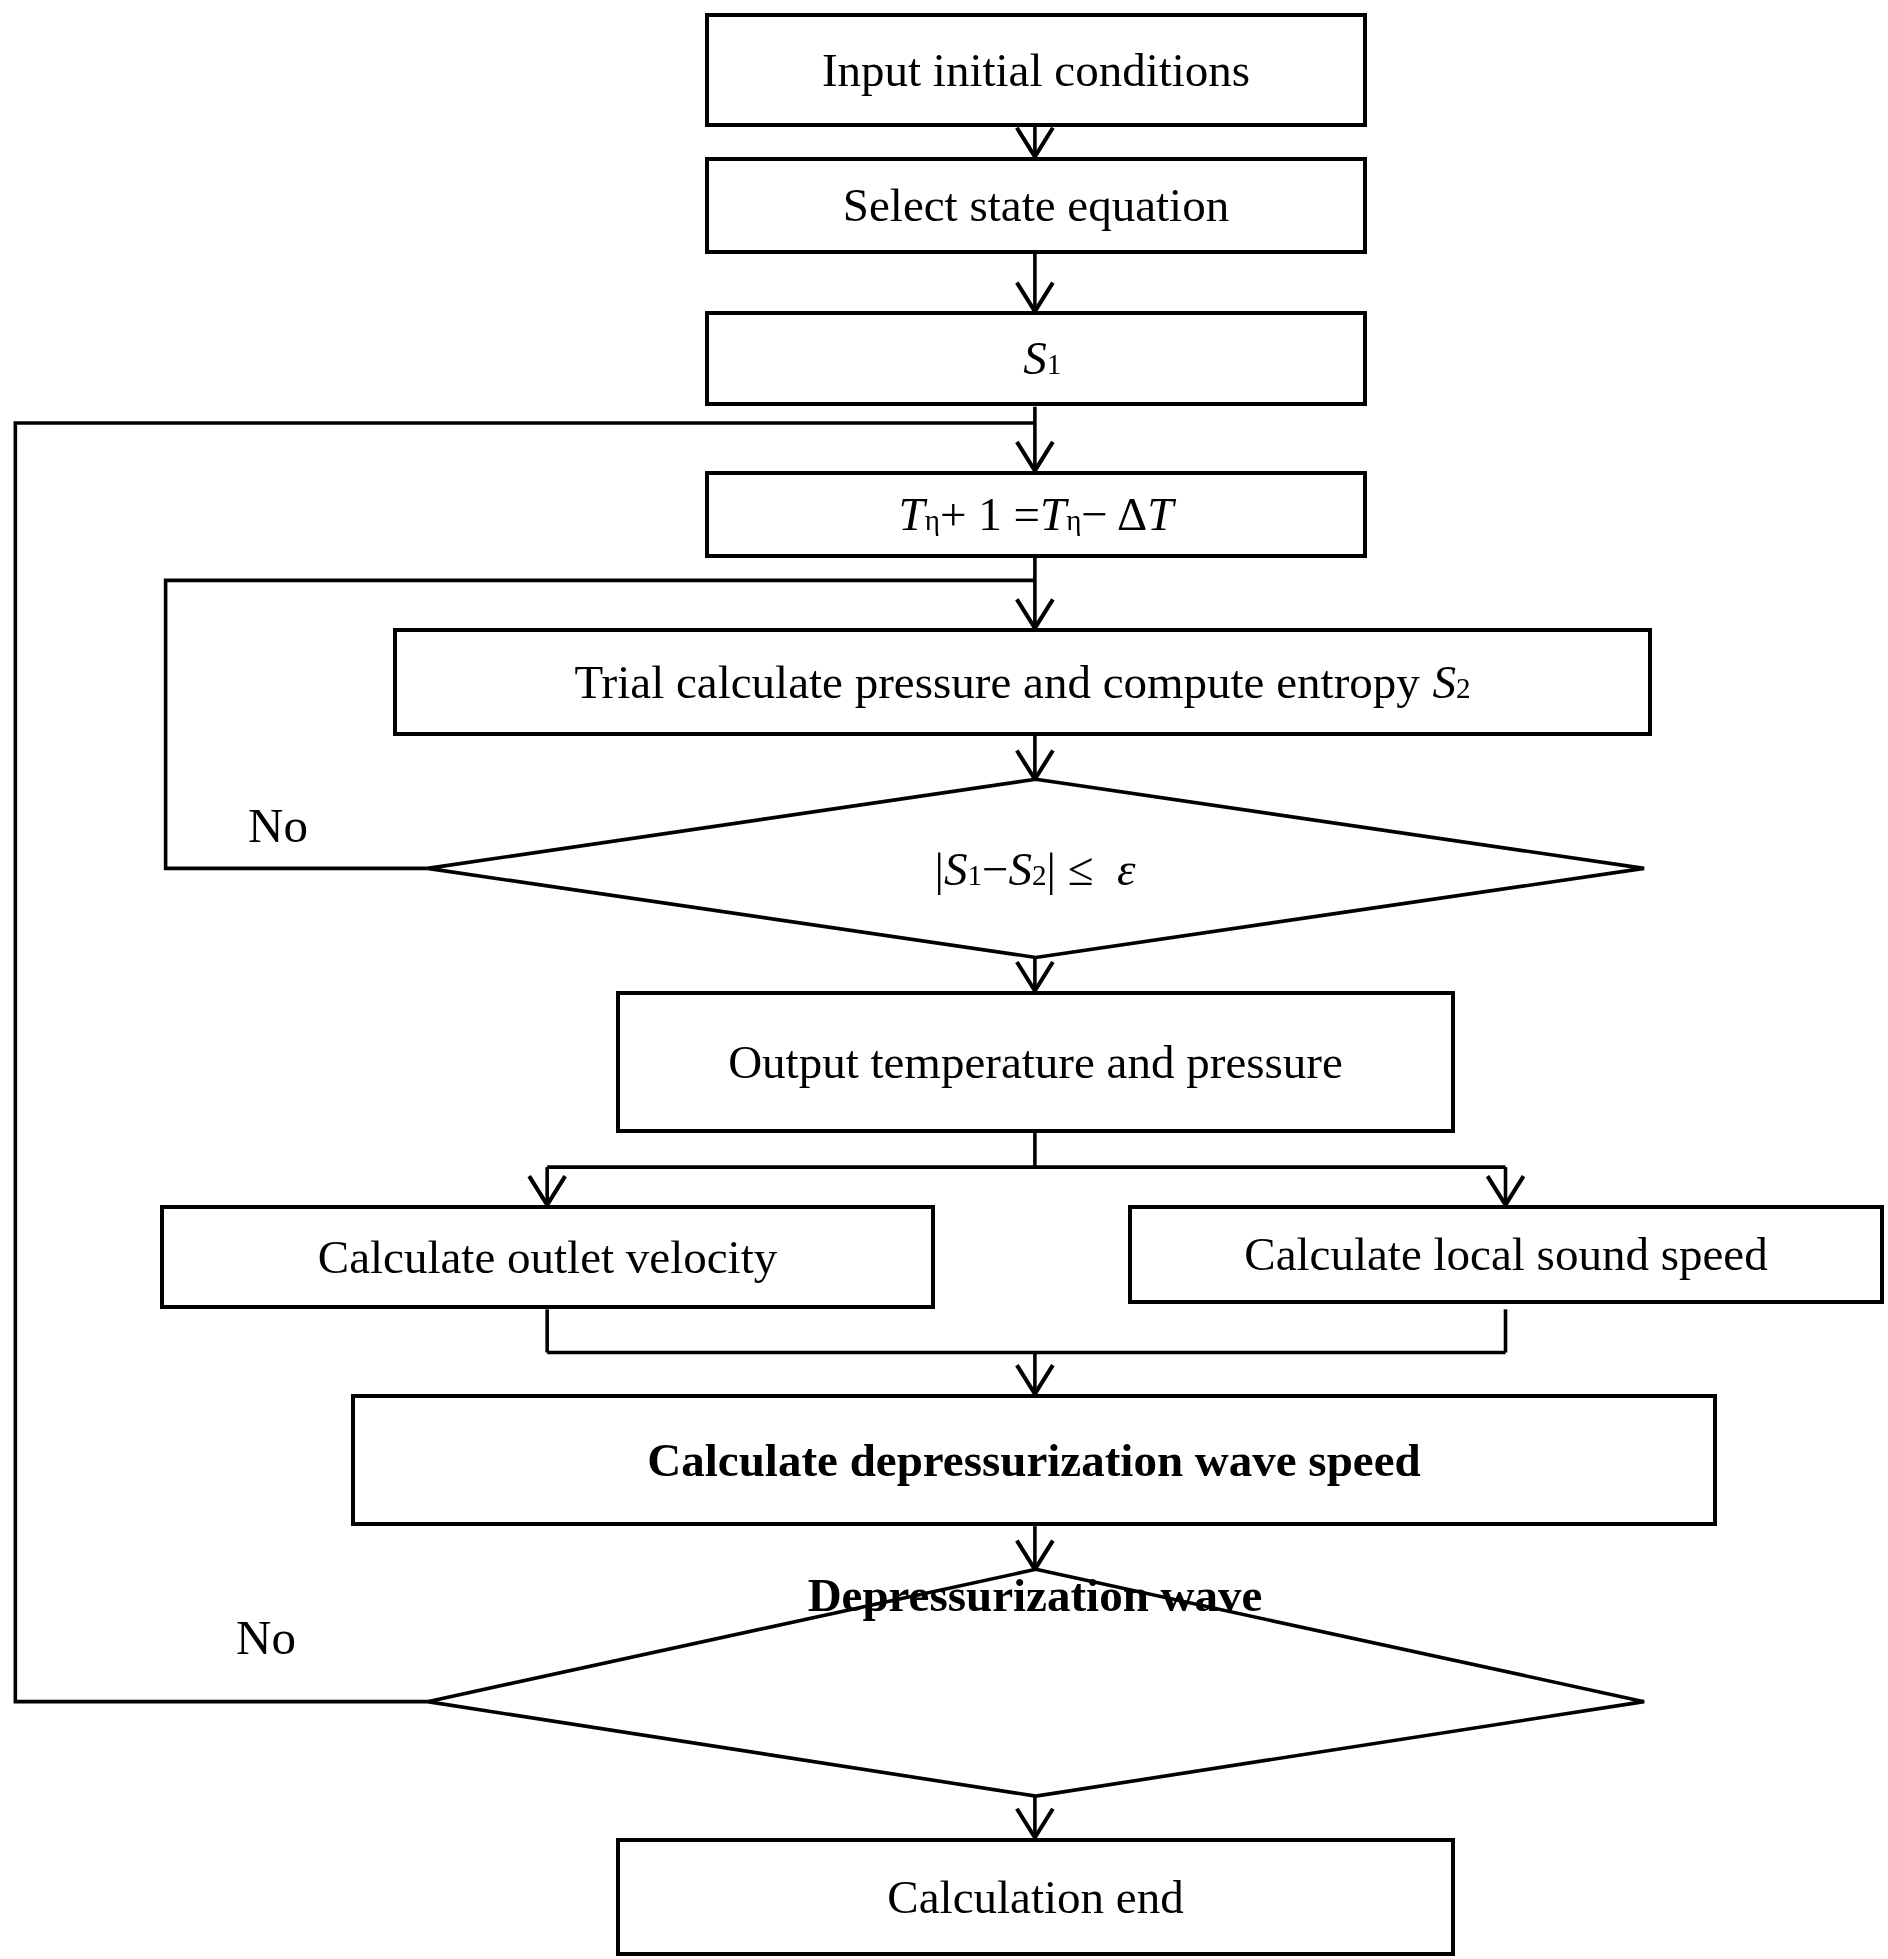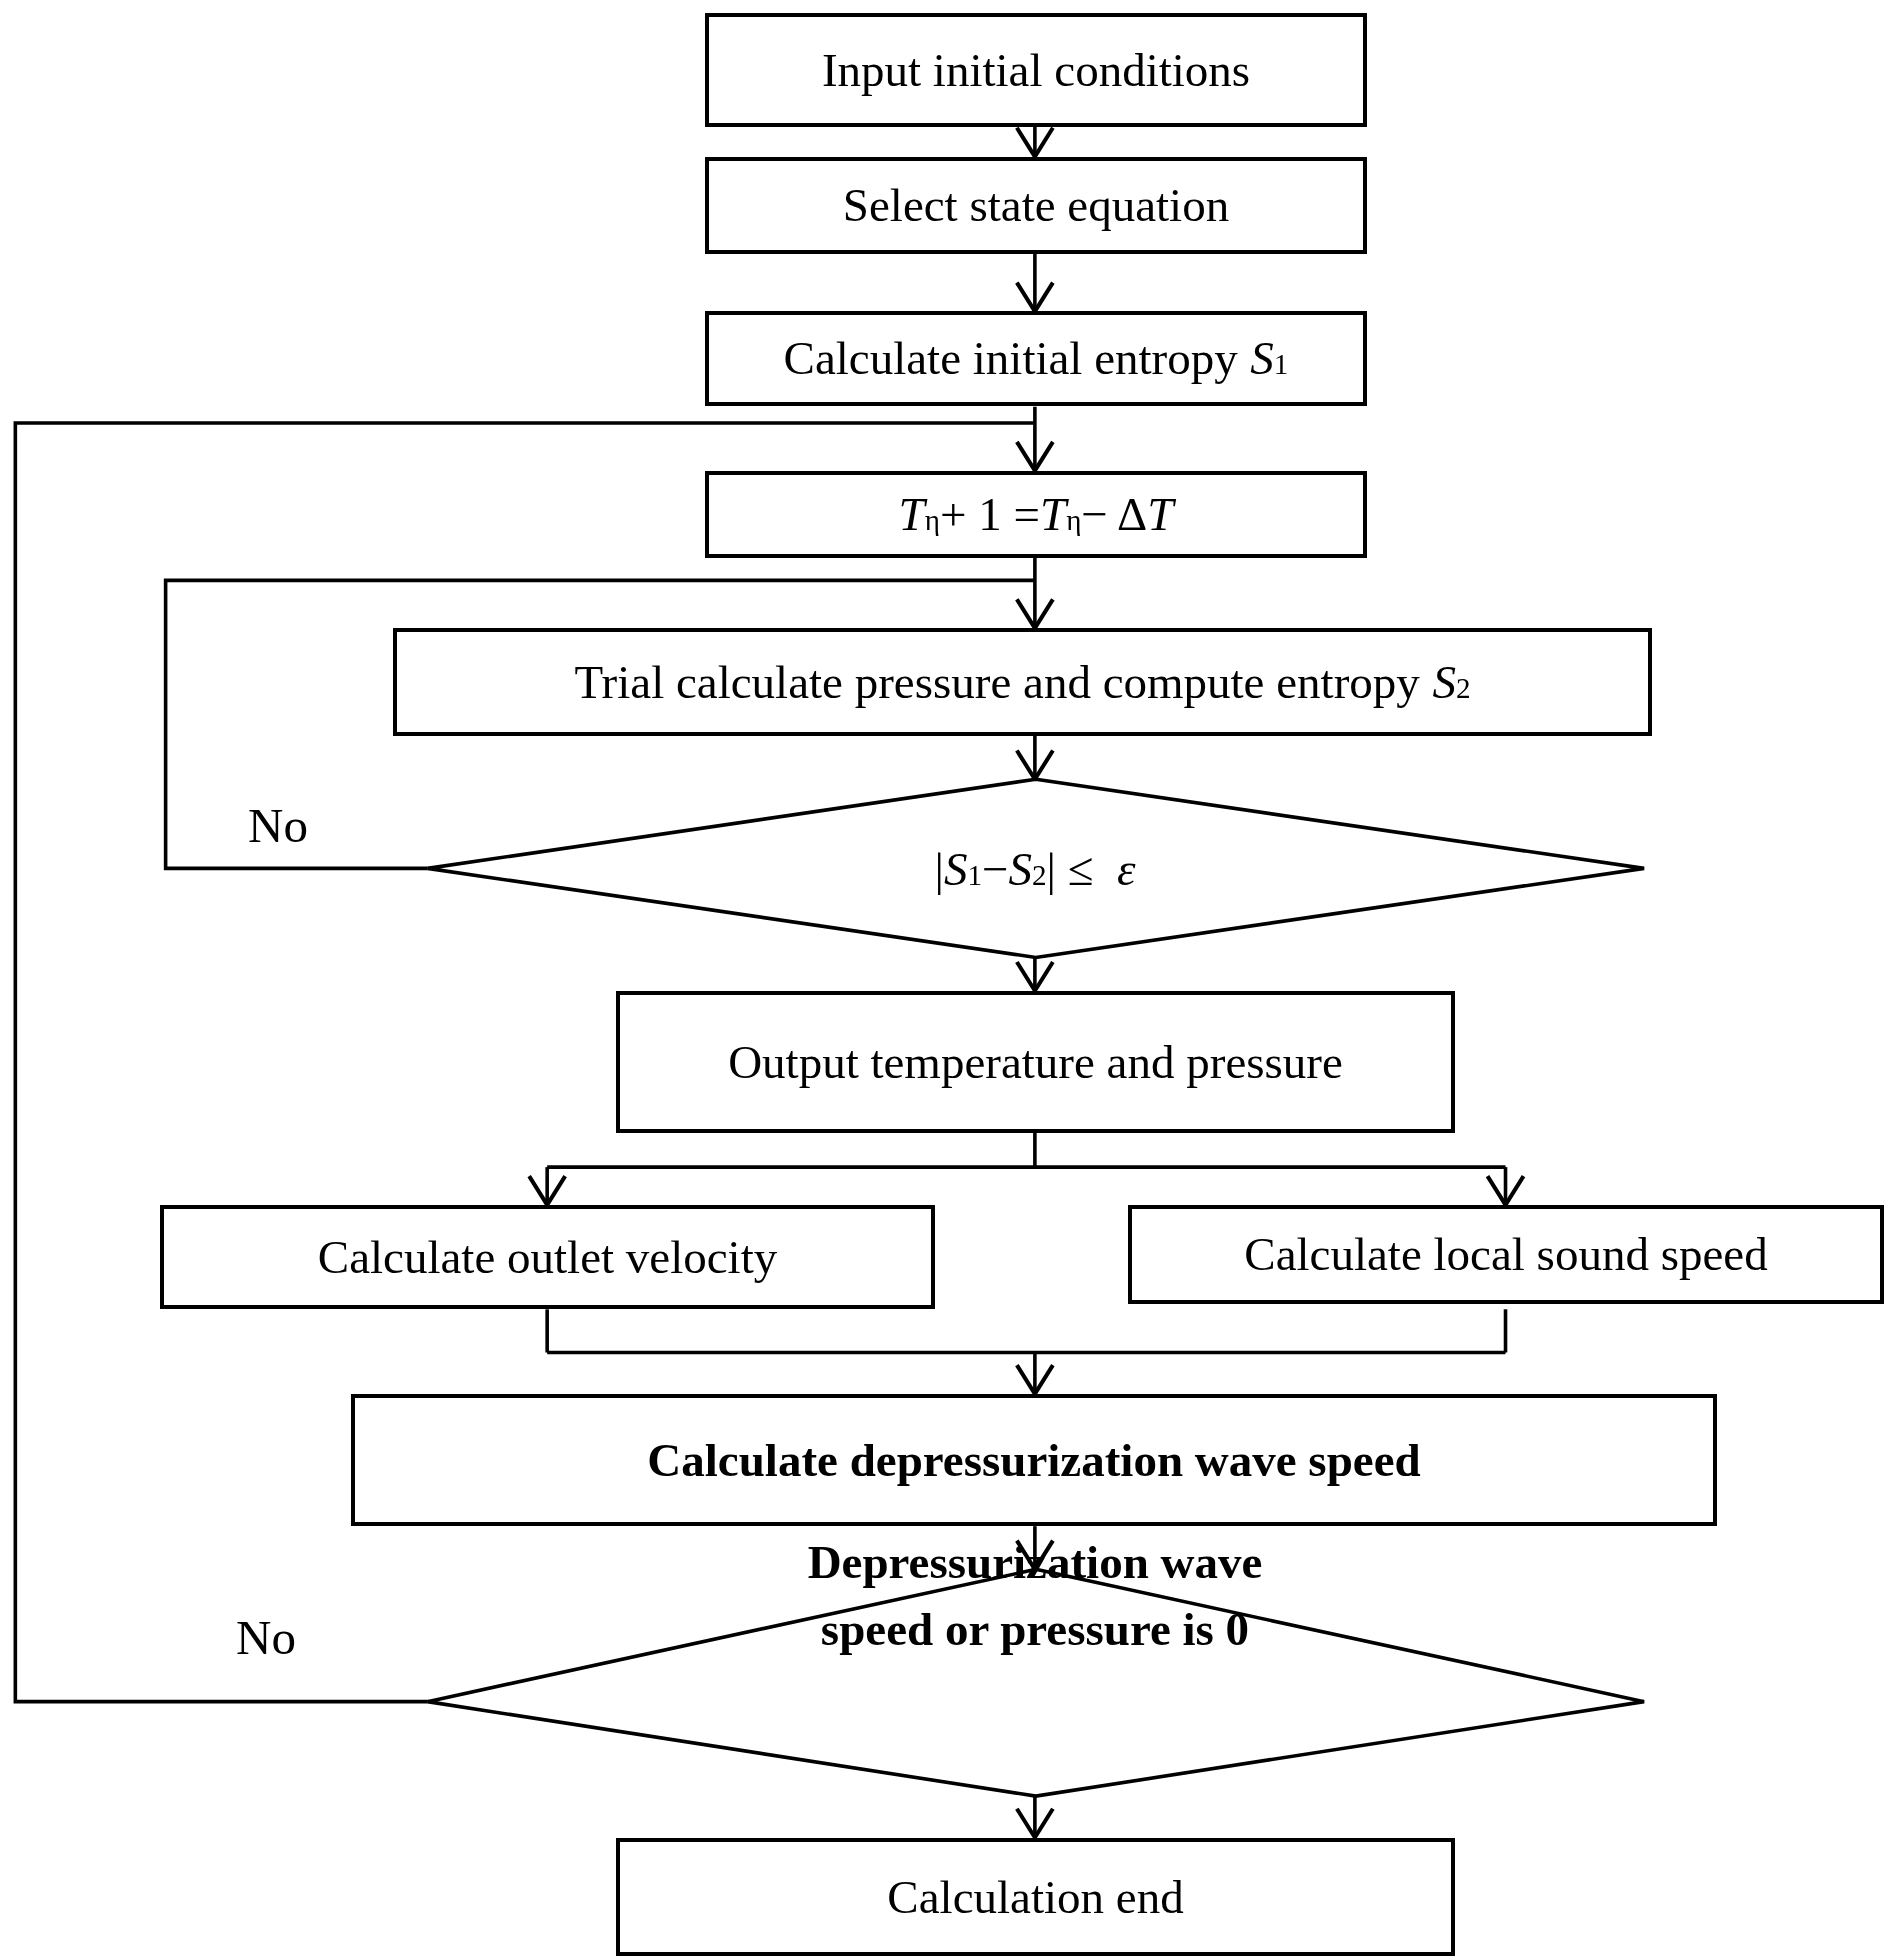--- a/index.html
+++ b/index.html
@@ -71,21 +71,20 @@
   <div class="box" style="left:705px;top:12.6px;width:662px;height:114px;">
     <span>Input initial conditions</span>
   </div>
 
   <div class="box" style="left:705px;top:157px;width:662px;height:97px;">
     <span>Select state equation</span>
   </div>
 
   <div class="box" style="left:705px;top:311px;width:662px;height:95px;">
     <span class="inline-row">
-        <span>Calculate initial entropy</span>
         <i class="gapl">S</i>
         <sub>1</sub>
       </span>
   </div>
 
   <div class="box" style="left:705px;top:471px;width:662px;height:87px;">
     <span class="inline-row">
         <i>T</i>
         <sub>η</sub>
         <span>+ 1 = </span>
@@ -128,21 +127,20 @@
   <div class="box" style="left:1128px;top:1205px;width:756px;height:99px;">
     <span>Calculate local sound speed</span>
   </div>
 
   <div class="box" style="left:351px;top:1394px;width:1366px;height:132px;font-weight:bold;">
     <span>Calculate depressurization wave speed</span>
   </div>
 
   <div class="dtext" style="left:576px;top:1512px;width:918px;height:167px;font-weight:bold;">
     <span>Depressurization wave</span>
-    <span>speed or pressure is 0</span>
   </div>
 
   <div class="box" style="left:616px;top:1838px;width:839px;height:118px;">
     <span>Calculation end</span>
   </div>
 
   <div class="no" style="left:248px;top:797px;">No</div>
 
   <div class="no" style="left:236px;top:1609px;">No</div>
 

